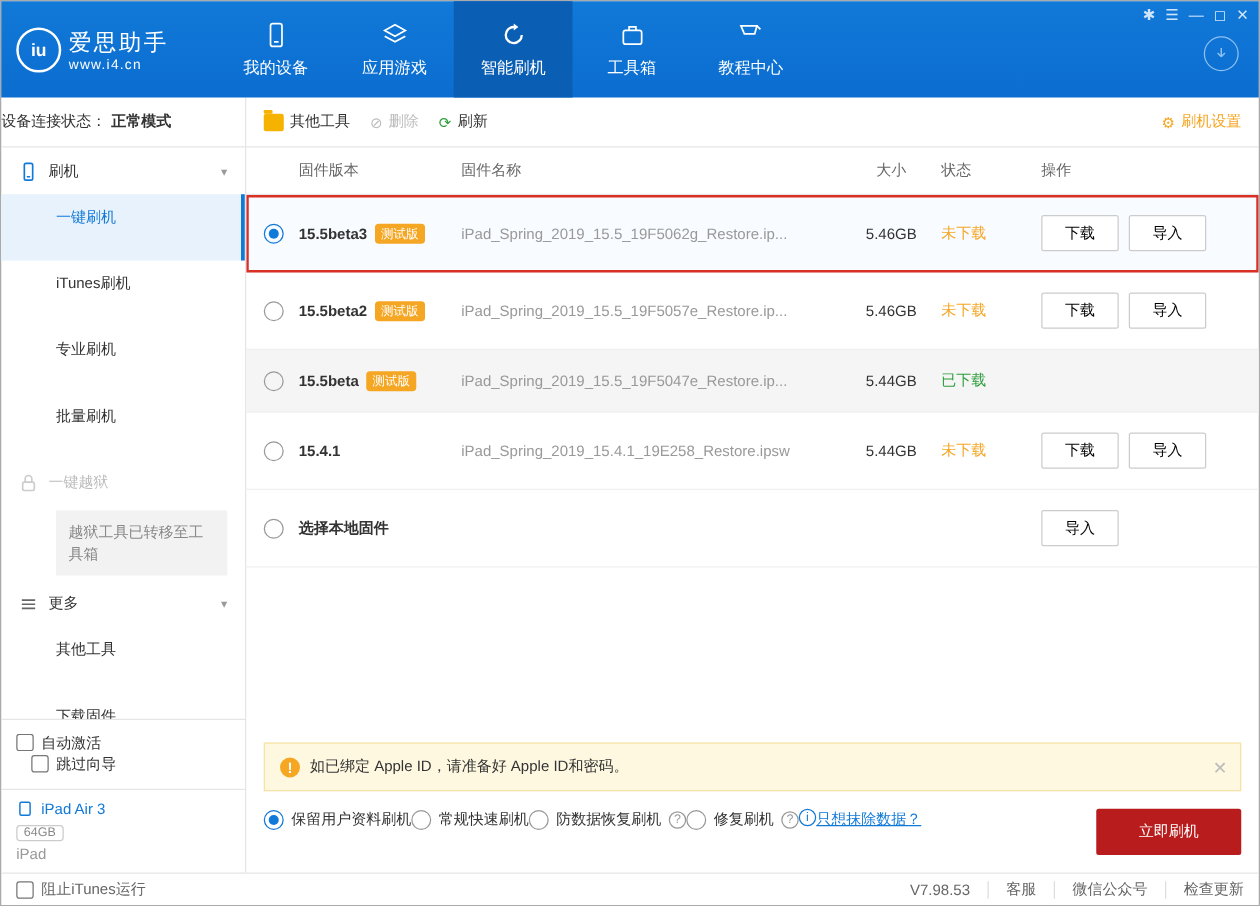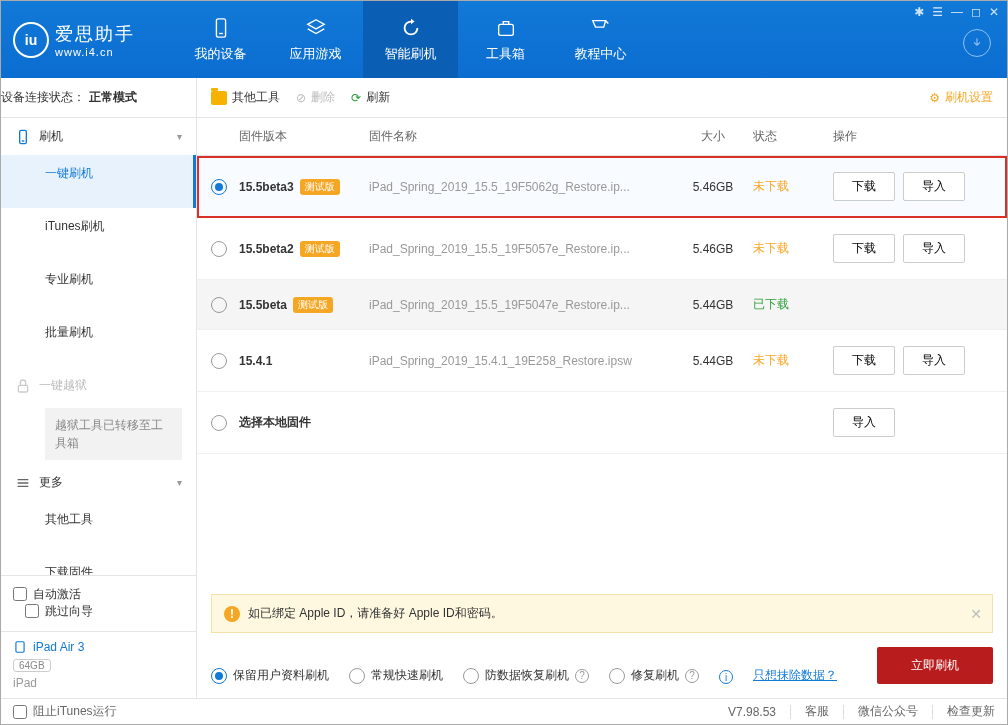--- a/index.html
+++ b/index.html
@@ -67,21 +67,21 @@
 .fname{color:#999}
 .stat-orange{color:#f5a623}
 .stat-green{color:#2e9e3c}
 .ops{display:flex;gap:8px}
 .btn{border:1px solid #ccc;background:#fff;padding:5px 18px;cursor:pointer;border-radius:2px}
 
 .notice{margin:8px 14px 0;background:#fff8e1;border:1px solid #f5e2a8;padding:10px 12px;display:flex;align-items:center;gap:8px;position:relative}
 .notice .x{position:absolute;right:10px;color:#bbb;cursor:pointer;font-size:14px}
 .warn-ic{width:16px;height:16px;background:#f5a623;border-radius:50%;color:#fff;display:flex;align-items:center;justify-content:center;font-weight:bold}
 
-.modes{padding:14px;display:flex;align-items:flex-end;gap:20px}
+.modes{padding:14px;display:flex;align-items:flex-start;}
 .mode{display:flex;align-items:center;gap:6px}
 .q{width:14px;height:14px;border:1px solid #999;border-radius:50%;display:flex;align-items:center;justify-content:center;font-size:10px;color:#999;cursor:pointer}
 .link{color:#1179d8;text-decoration:underline;cursor:pointer}
 .primary-btn{margin-left:auto;background:#b91c1c;color:#fff;padding:10px 34px;border:none;cursor:pointer;border-radius:2px}
 
 .statusbar{height:26px;border-top:1px solid #e5e5e5;display:flex;align-items:center;padding:0 12px;gap:14px;color:#666}
 .statusbar .sep{width:1px;height:14px;background:#ddd}
 .sb-right{margin-left:auto;display:flex;align-items:center;gap:14px}
 svg{display:block}
 </style>

